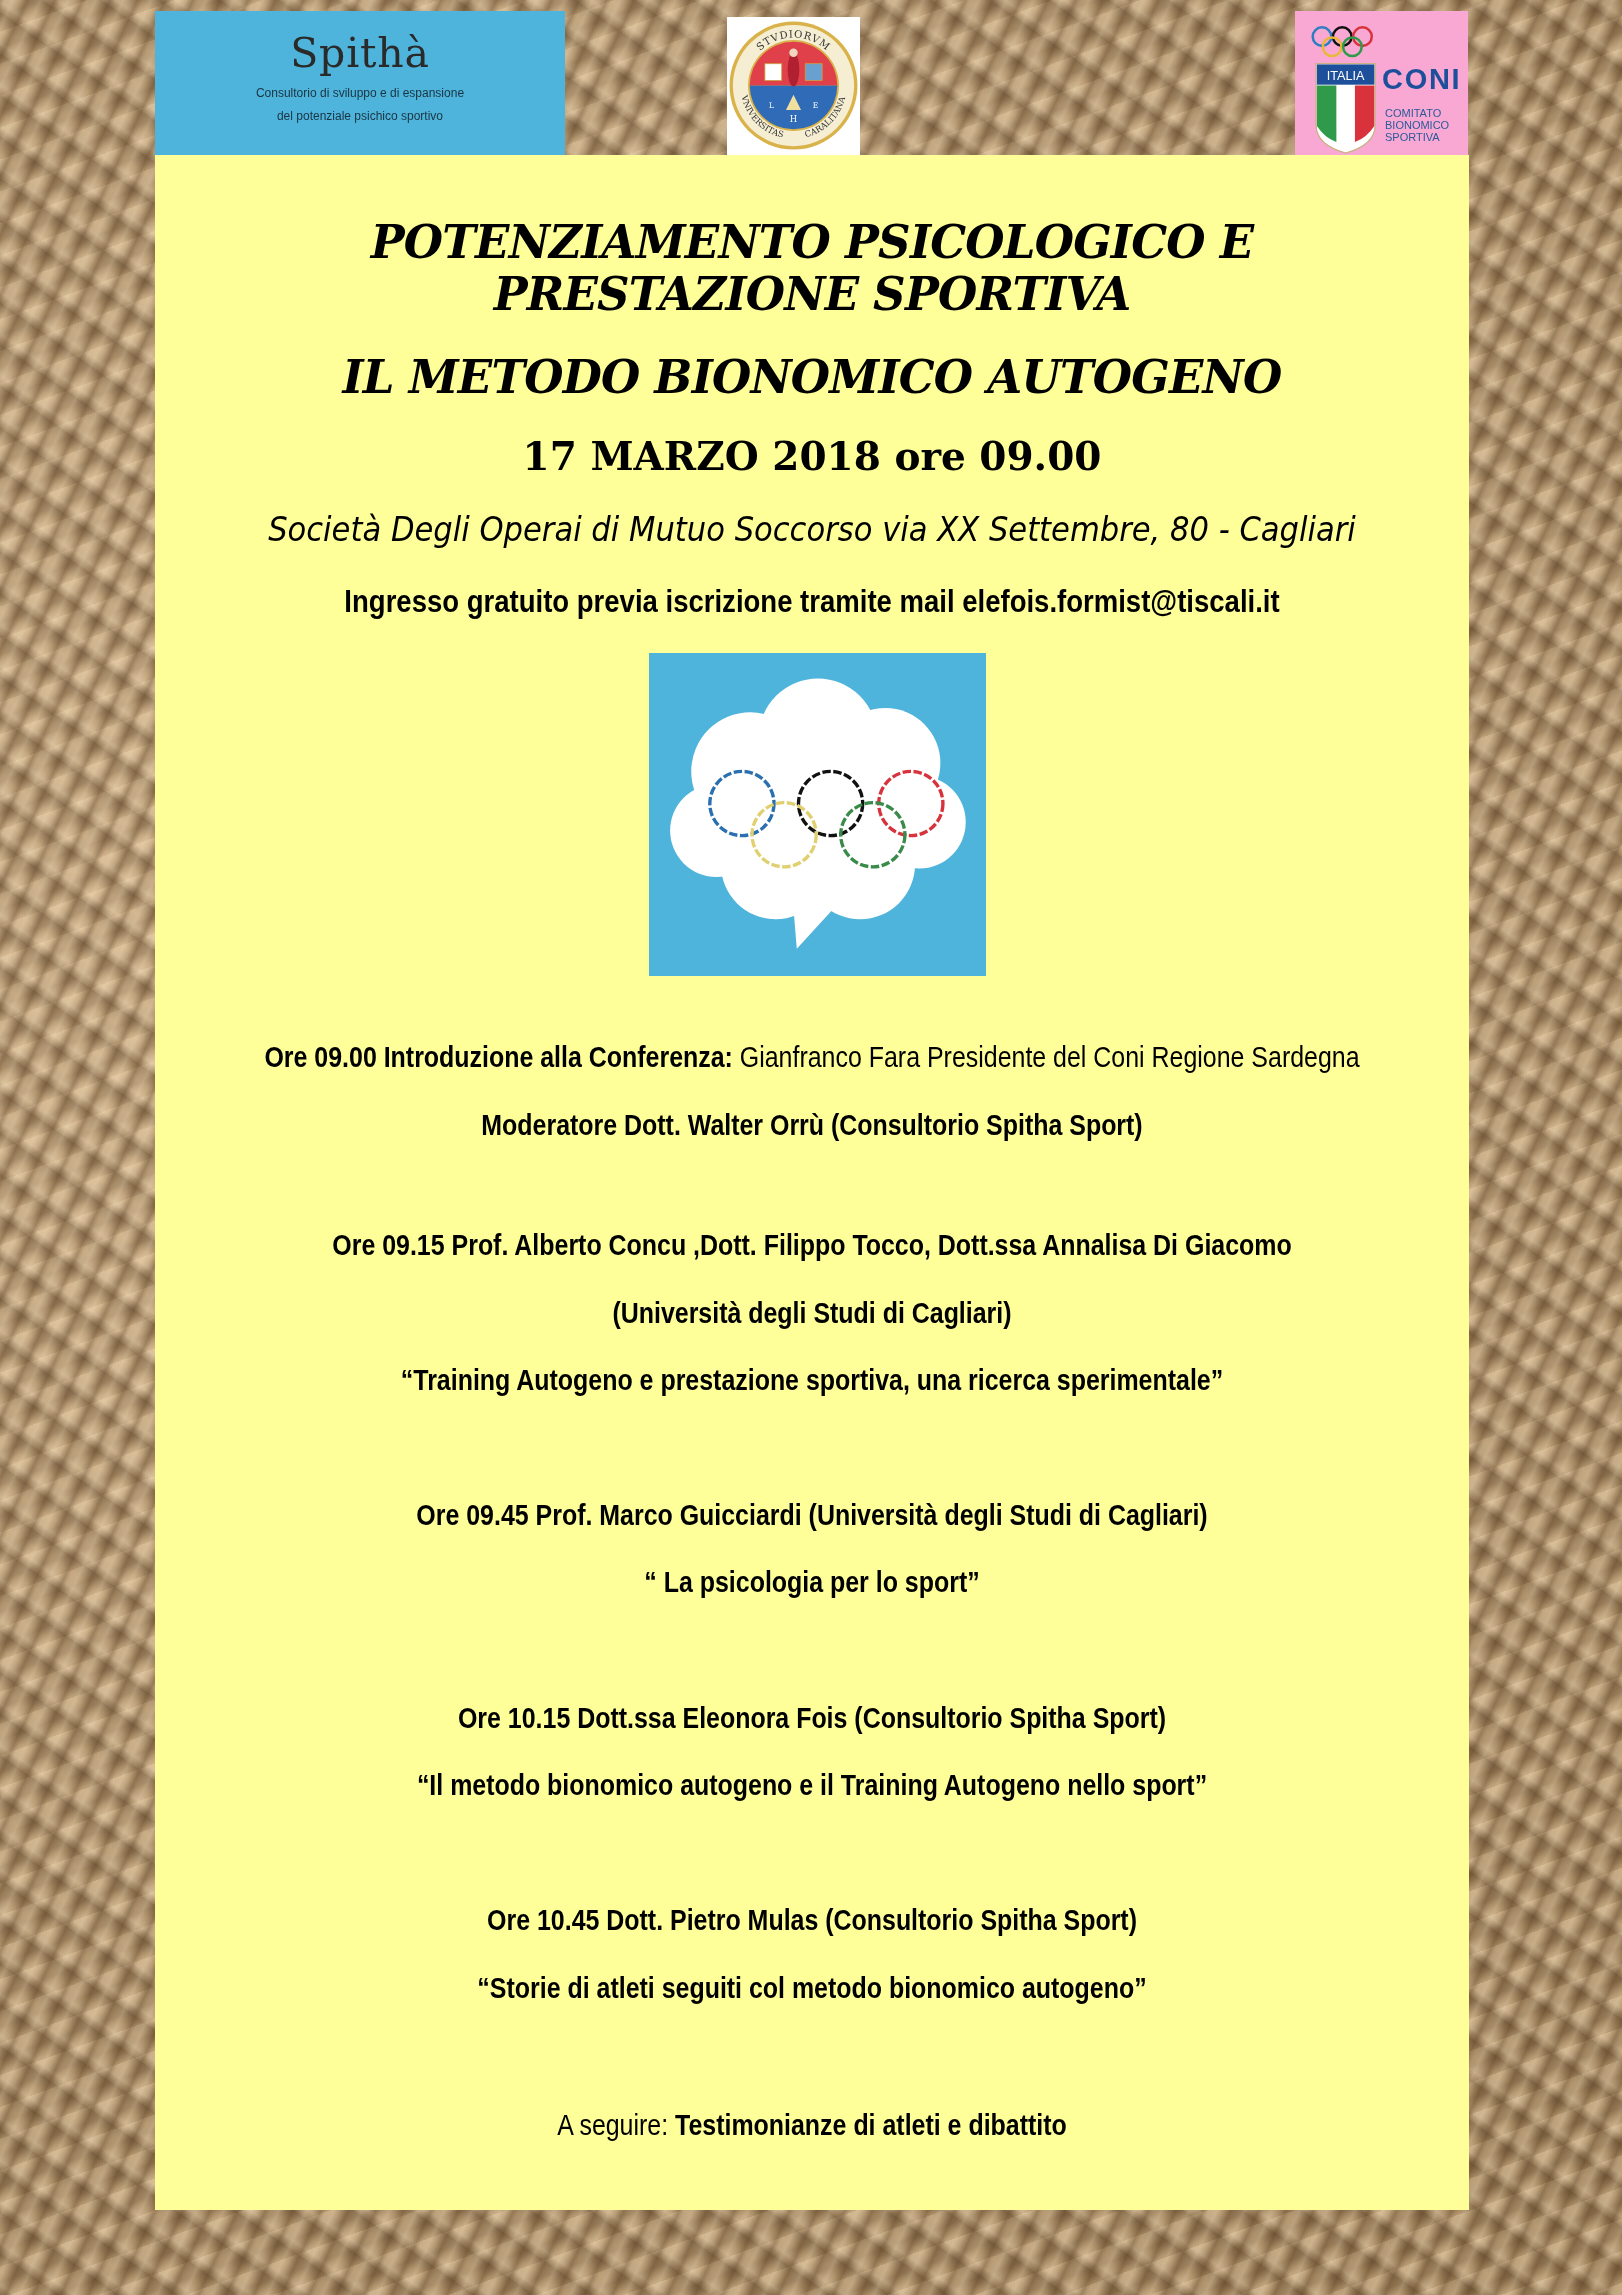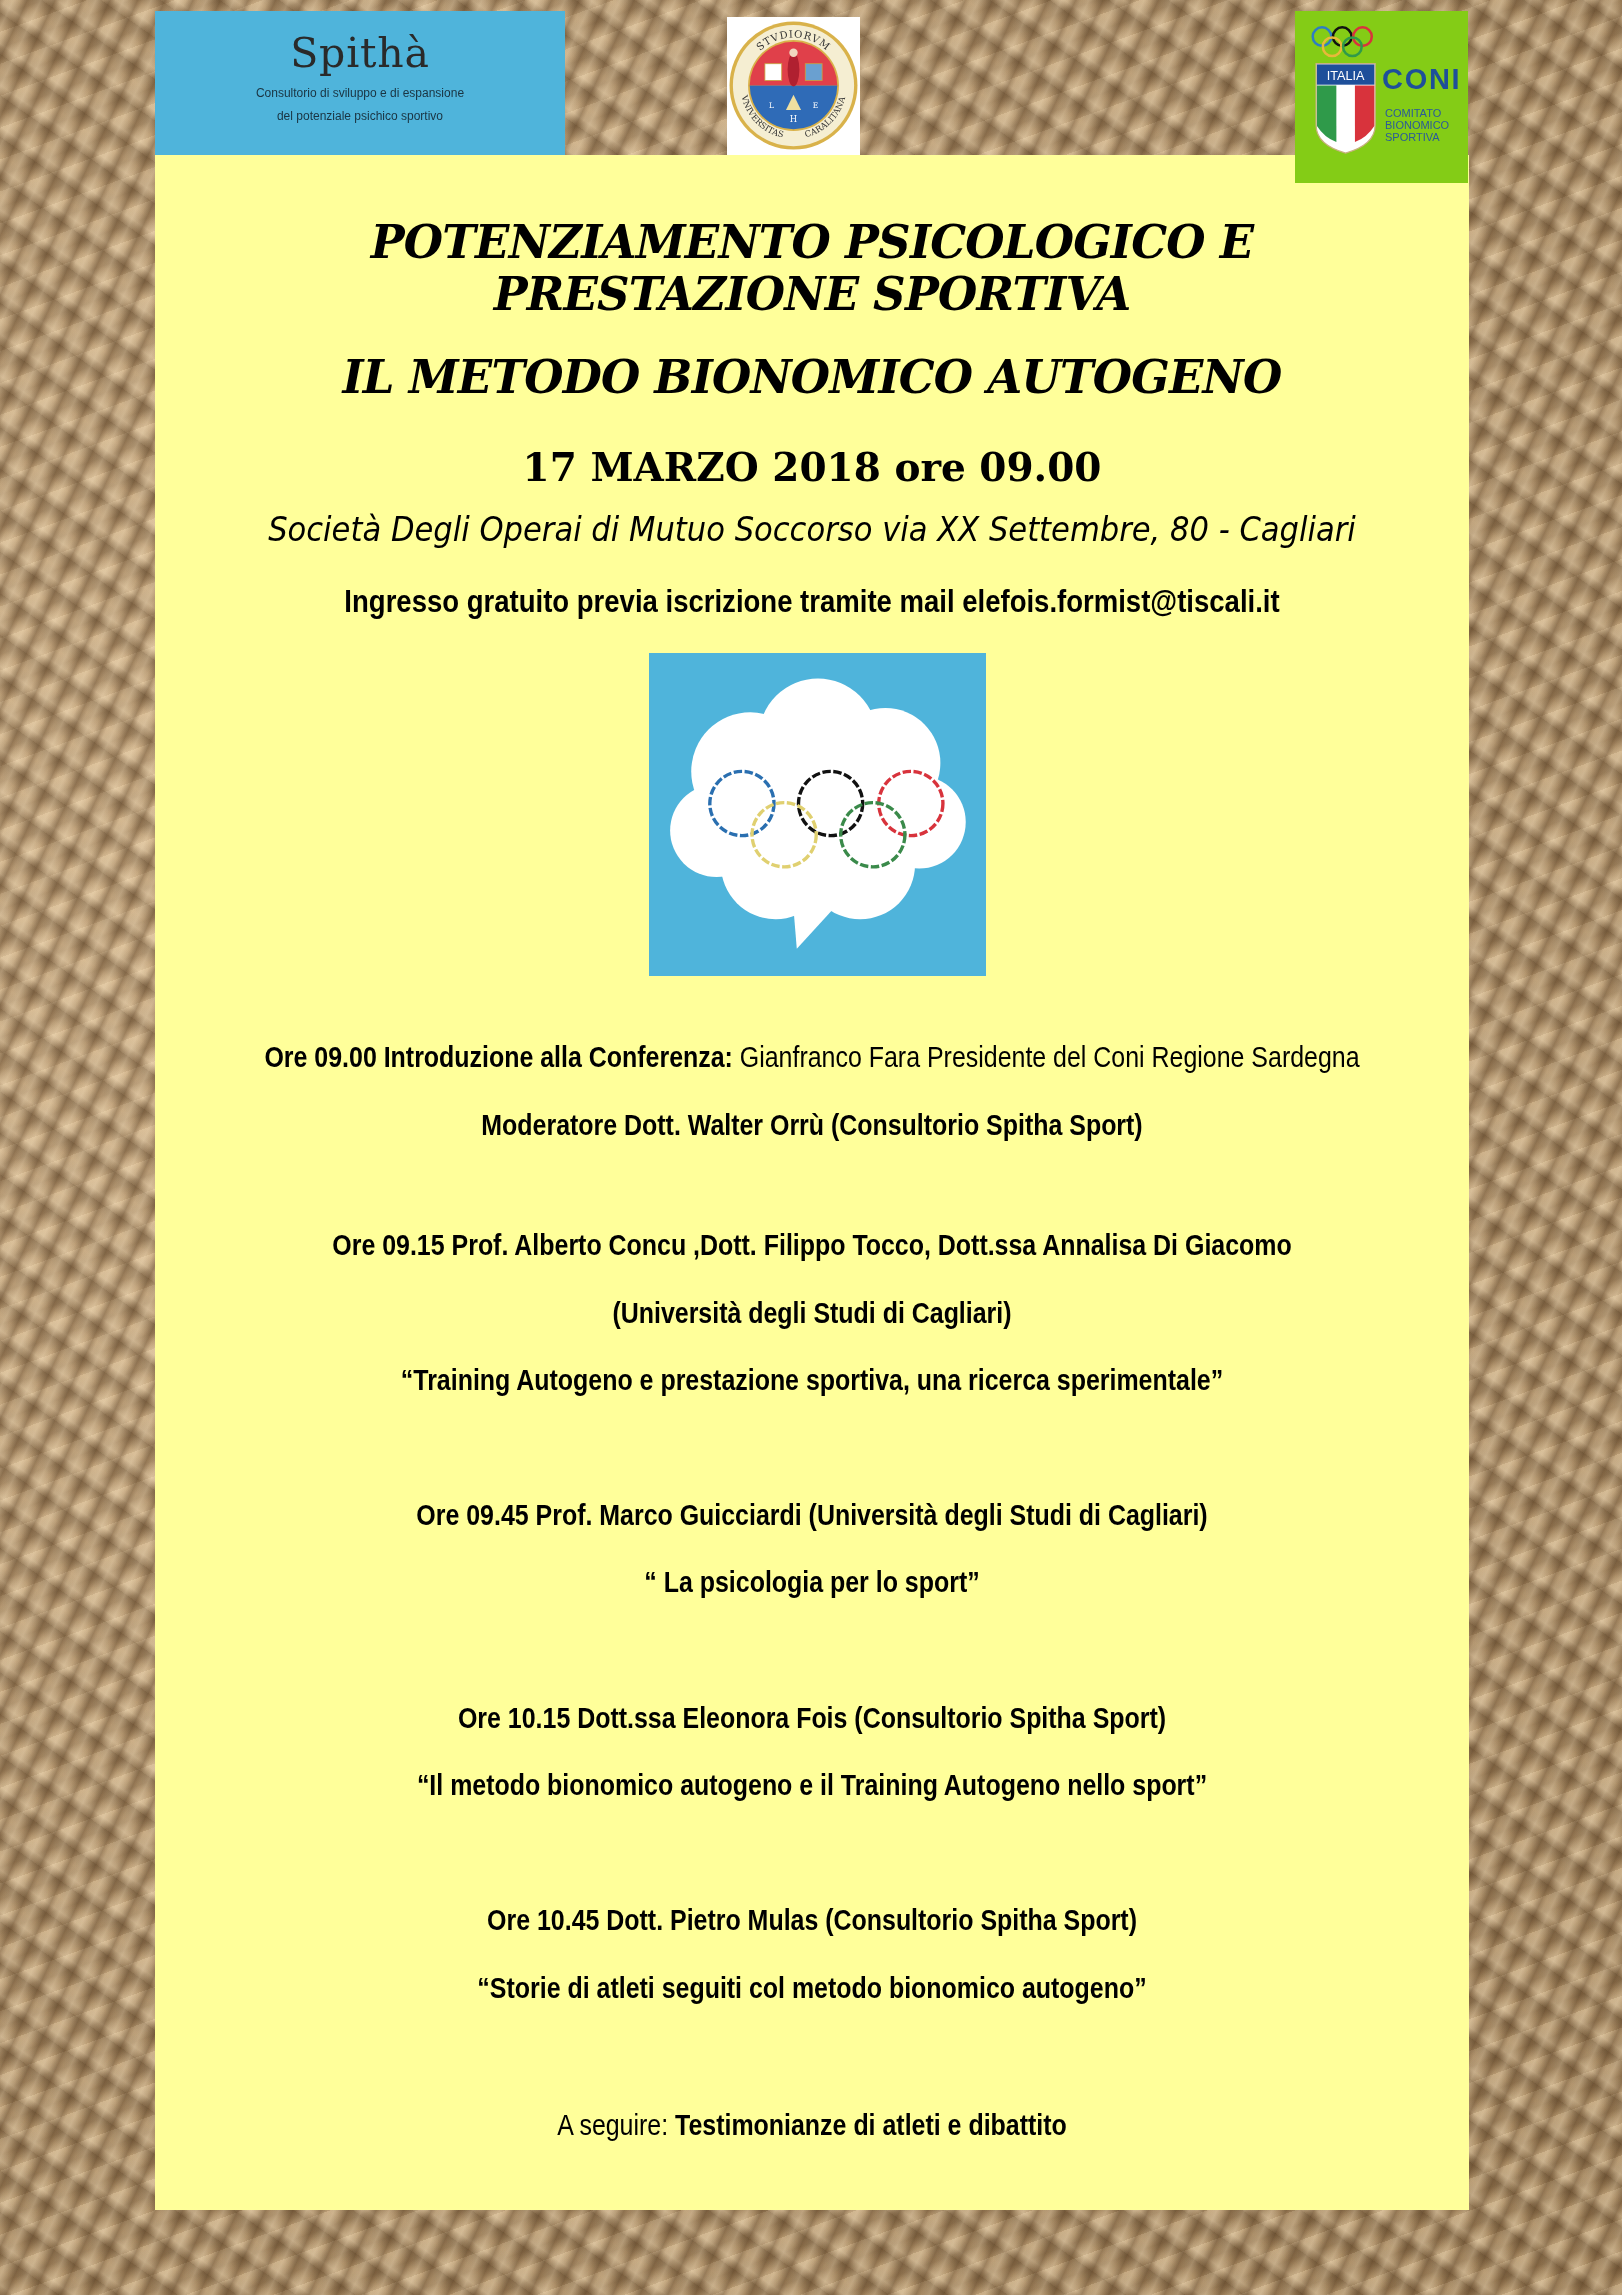--- a/index.html
+++ b/index.html
@@ -22,21 +22,21 @@
     background: #4fb4db; text-align: center; color: #1d3a4a;
   }
   .logo-spitha .brand {
     font-family: "DejaVu Serif", serif; font-size: 41px; margin-top: 18.6px; line-height: 47px; color: #2a2a2a; letter-spacing: 0.8px;
   }
   .logo-spitha .tag { font-size: 12px; line-height: 23px; margin-top: 5px; color: #1a3442; }
   .logo-unica {
     position: absolute; left: 727px; top: 17px; width: 133px; height: 138px; background: #fff;
   }
   .logo-coni {
-    position: absolute; left: 1295px; top: 11px; width: 173px; height: 172px; background: #84cc16;
+    position: absolute; left: 1295px; top: 11px; width: 173px; height: 144px; background: #f9a8d4;
   }
   .coni-word { position: absolute; left: 87px; top: 52px; font-size: 29px; font-weight: bold; color: #1e4f9a; letter-spacing: 1.7px; }
   .coni-sub { position: absolute; left: 90px; top: 96px; font-size: 11px; line-height: 12px; color: #2a5a9a; }
   .center { position: absolute; left: 155px; width: 1314px; text-align: center; }
   .t-title {
     font-family: "DejaVu Serif", serif; font-weight: bold; font-style: italic; color: #000;
     font-size: 46px; line-height: 49px; letter-spacing: -0.8px; transform: scaleX(0.98);
   }
   .t-date { font-family: "DejaVu Serif", serif; font-weight: bold; font-size: 39px; color: #000; }
   .t-venue { font-family: "DejaVu Sans", sans-serif; font-style: italic; font-size: 34px; color: #000; transform: scaleX(0.9); }
@@ -111,21 +111,21 @@
   <div class="coni-sub">
     <div>COMITATO</div>
     <div>BIONOMICO</div>
     <div>SPORTIVA</div>
   </div>
 </div>
 
 <div class="center t-title" style="top:218px">POTENZIAMENTO PSICOLOGICO E</div>
 <div class="center t-title" style="top:270px">PRESTAZIONE SPORTIVA</div>
 <div class="center t-title" style="top:353px">IL METODO BIONOMICO AUTOGENO</div>
-<div class="center t-date" style="top:444px">17 MARZO 2018 ore 09.00</div>
+<div class="center t-date" style="top:433px">17 MARZO 2018 ore 09.00</div>
 <div class="center t-venue" style="top:509px">Società Degli Operai di Mutuo Soccorso via XX Settembre, 80 - Cagliari</div>
 <div class="center t-free" style="top:583px">Ingresso gratuito previa iscrizione tramite mail elefois.formist@tiscali.it</div>
 
 <div class="cloud-img">
   <svg width="337" height="323" viewBox="0 0 399 382">
     <g fill="#ffffff">
       <circle cx="120" cy="140" r="70"></circle>
       <circle cx="200" cy="100" r="70"></circle>
       <circle cx="280" cy="130" r="65"></circle>
       <circle cx="320" cy="200" r="55"></circle>

